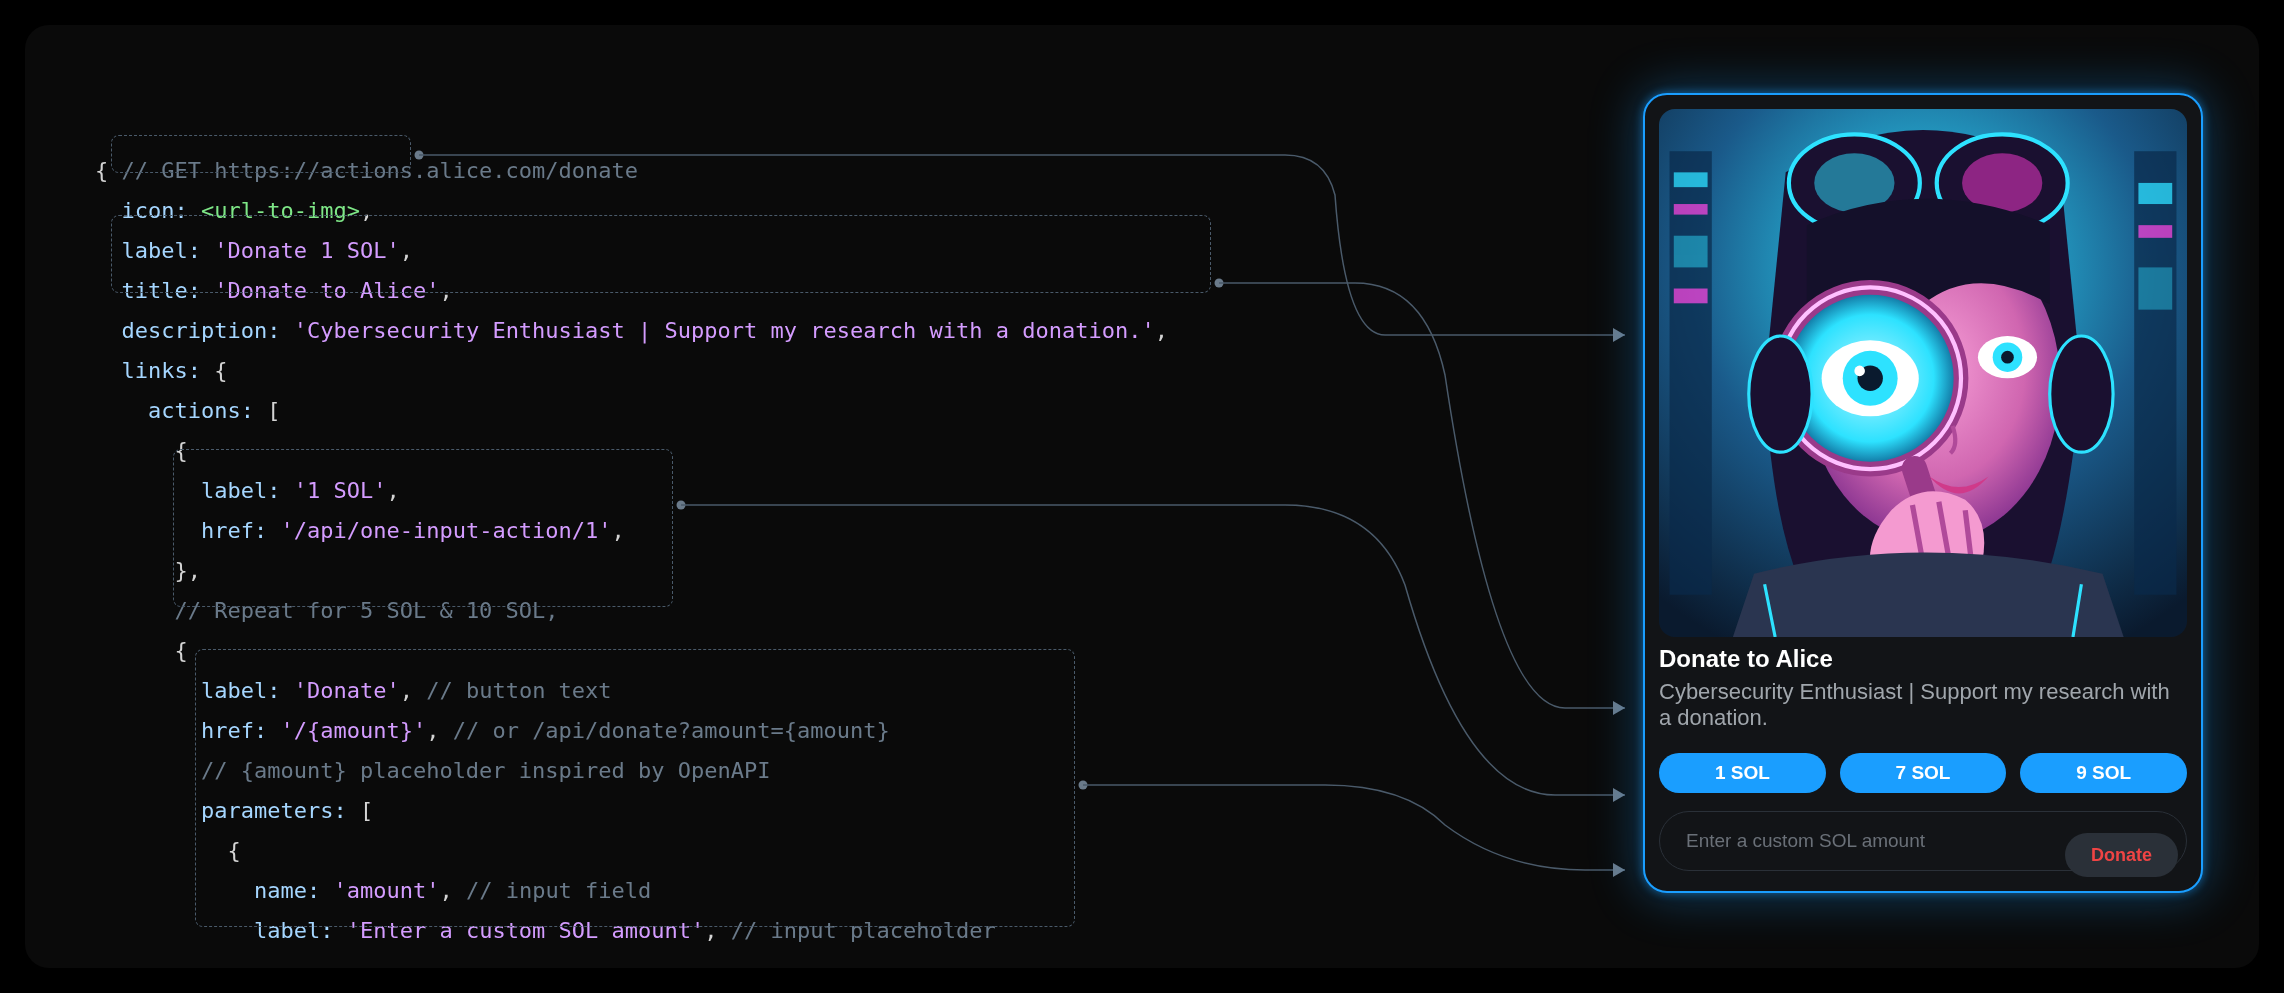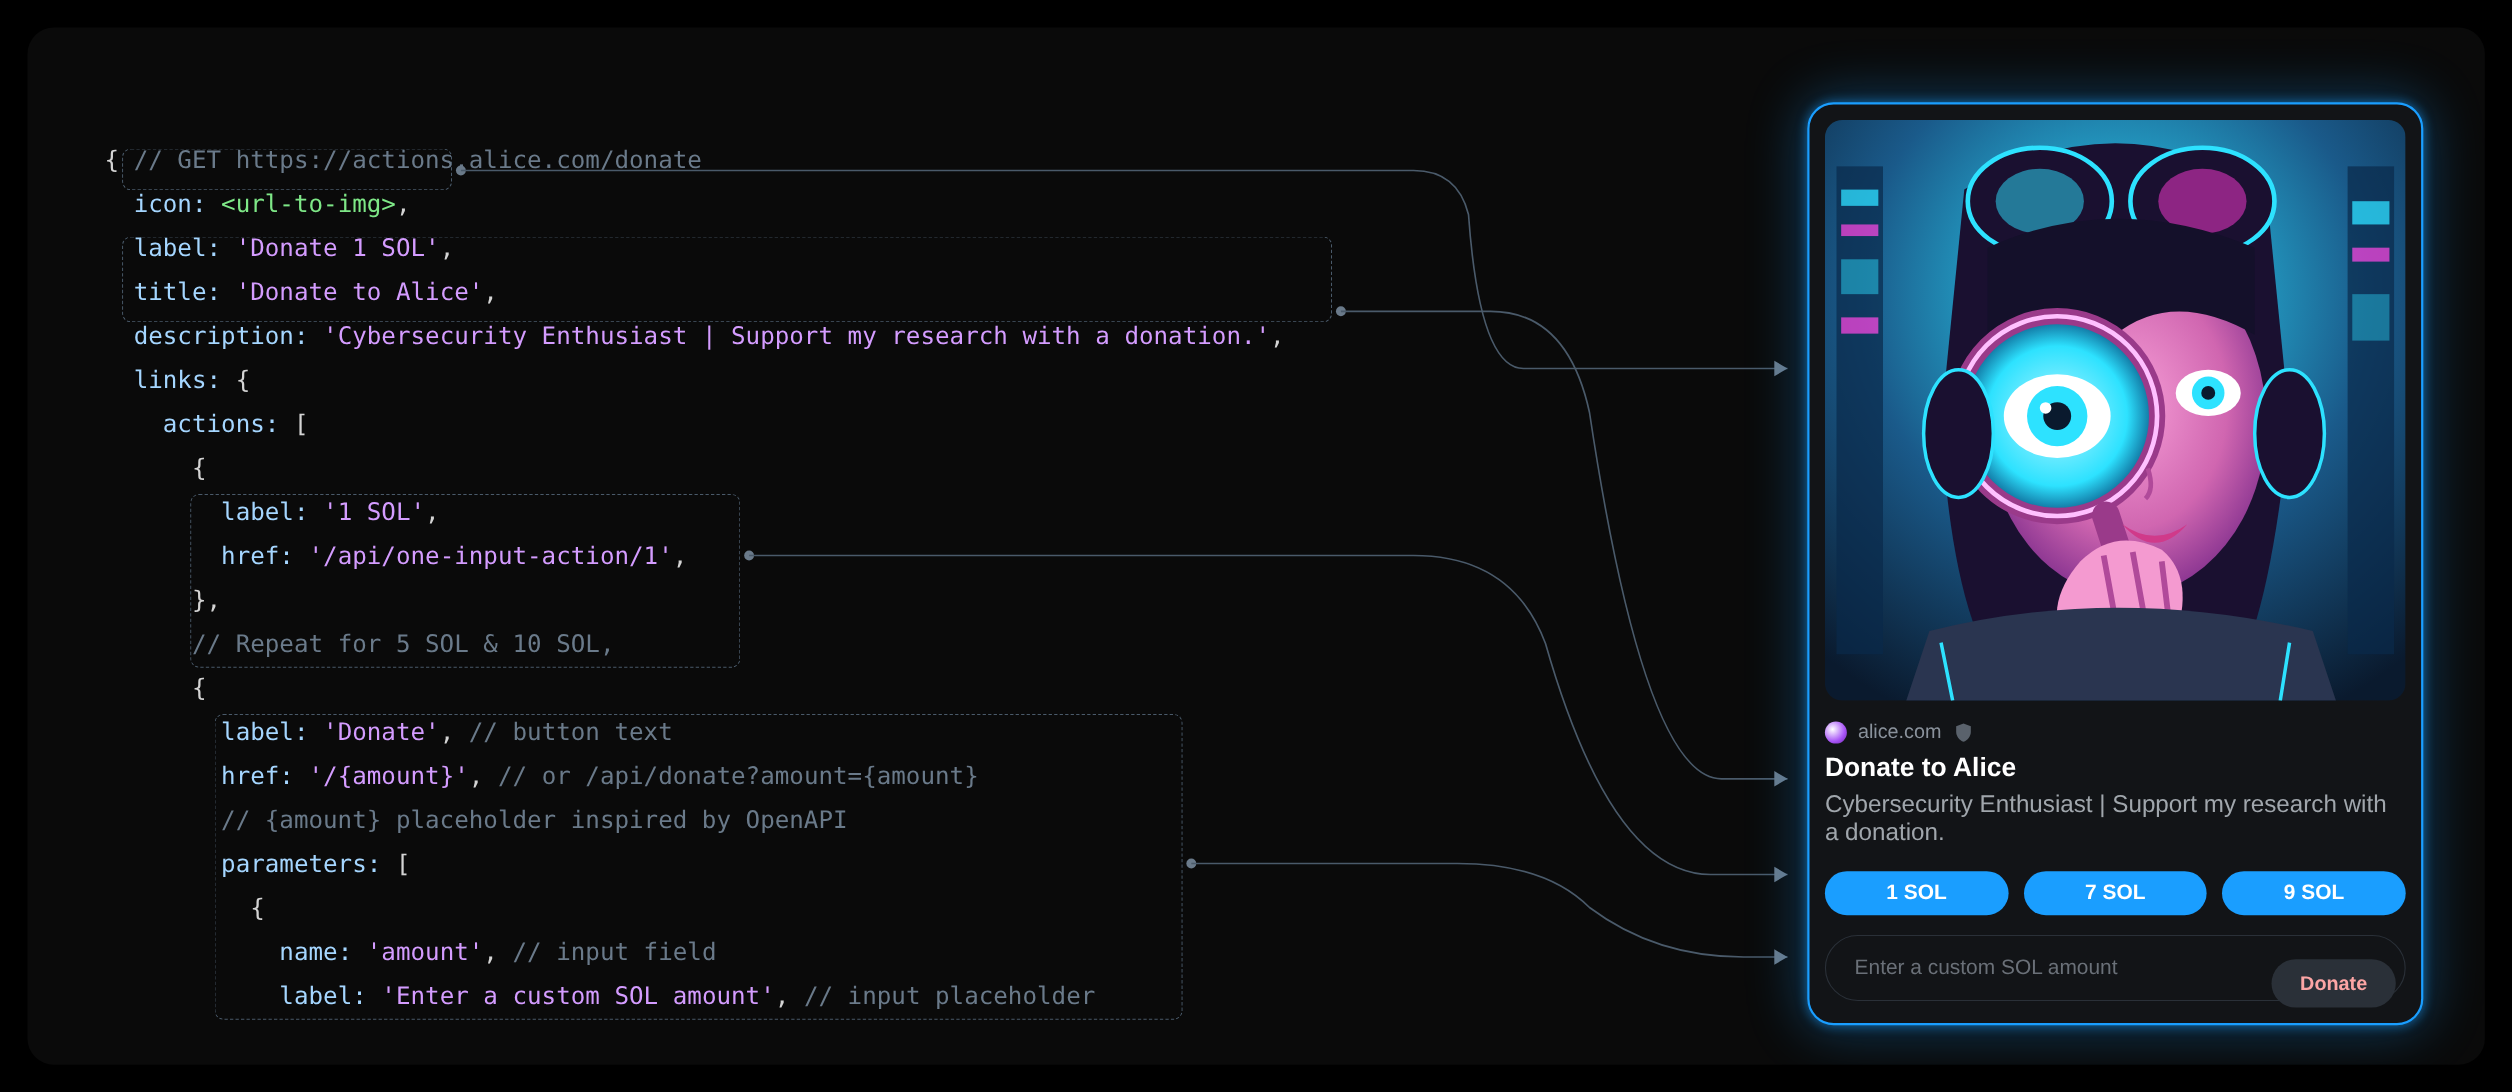--- a/index.html
+++ b/index.html
@@ -19,21 +19,21 @@
     left: 25px;
     right: 25px;
     bottom: 25px;
     background: #0a0a0a;
     border-radius: 24px;
     overflow: hidden;
   }
   
   .code {
     position: absolute;
-    top: 62px;
+    top: 86px;
     left: 70px;
     font-size: 22px;
     line-height: 40px;
     white-space: pre;
   }
   .tok-brace   { color: #d4d4d4; }
   .tok-comment { color: #6a7a8a; }
   .tok-key     { color: #a5d6ff; }
   .tok-str     { color: #d49cff; }
   .tok-val     { color: #7ee787; }
@@ -146,21 +146,21 @@
     background: transparent;
     border: none;
     outline: none;
     color: #a0a6ac;
     font-size: 19px;
     font-family: -apple-system, BlinkMacSystemFont, sans-serif;
   }
   .input-row input::placeholder { color: #6a7078; }
   .donate-btn {
     background: #2a3038;
-    color: #fca5a5;
+    color: #ef4444;
     border: none;
     border-radius: 24px;
     height: 44px;
     padding: 0 26px;
     font-size: 18px;
     font-weight: 600;
     font-family: -apple-system, BlinkMacSystemFont, sans-serif;
     cursor: pointer;
     margin-top: 28px;
   }
@@ -281,27 +281,20 @@
         <path d="M 256 348 Q 284 368 312 348 Q 284 380 256 348 Z" fill="#d03a8a"></path>
 
         <ellipse cx="115" cy="270" rx="30" ry="55" fill="#1a1030" stroke="#2de2ff" stroke-width="3"></ellipse>
         <ellipse cx="400" cy="270" rx="30" ry="55" fill="#1a1030" stroke="#2de2ff" stroke-width="3"></ellipse>
 
         <path d="M 90 440 Q 250 400 420 440 L 440 500 L 70 500 Z" fill="#2a3550"></path>
         <path d="M 100 450 L 110 500 M 400 450 L 392 500" stroke="#2de2ff" stroke-width="3"></path>
       </svg>
     </div>
 
-    <div class="domain-row">
-      <span class="domain-dot"></span>
-      <span class="domain-text">alice.com</span>
-      <svg class="shield" viewBox="0 0 24 24">
-        <path d="M12 2 L4 5 V11 C4 16 7.5 20.5 12 22 C16.5 20.5 20 16 20 11 V5 Z" fill="currentColor"></path>
-      </svg>
-    </div>
 
     <div class="card-title">Donate to Alice</div>
     <div class="card-desc">Cybersecurity Enthusiast | Support my research with a donation.</div>
 
     <div class="btn-row">
       <button class="btn">1 SOL</button>
       <button class="btn">7 SOL</button>
       <button class="btn">9 SOL</button>
     </div>
 

